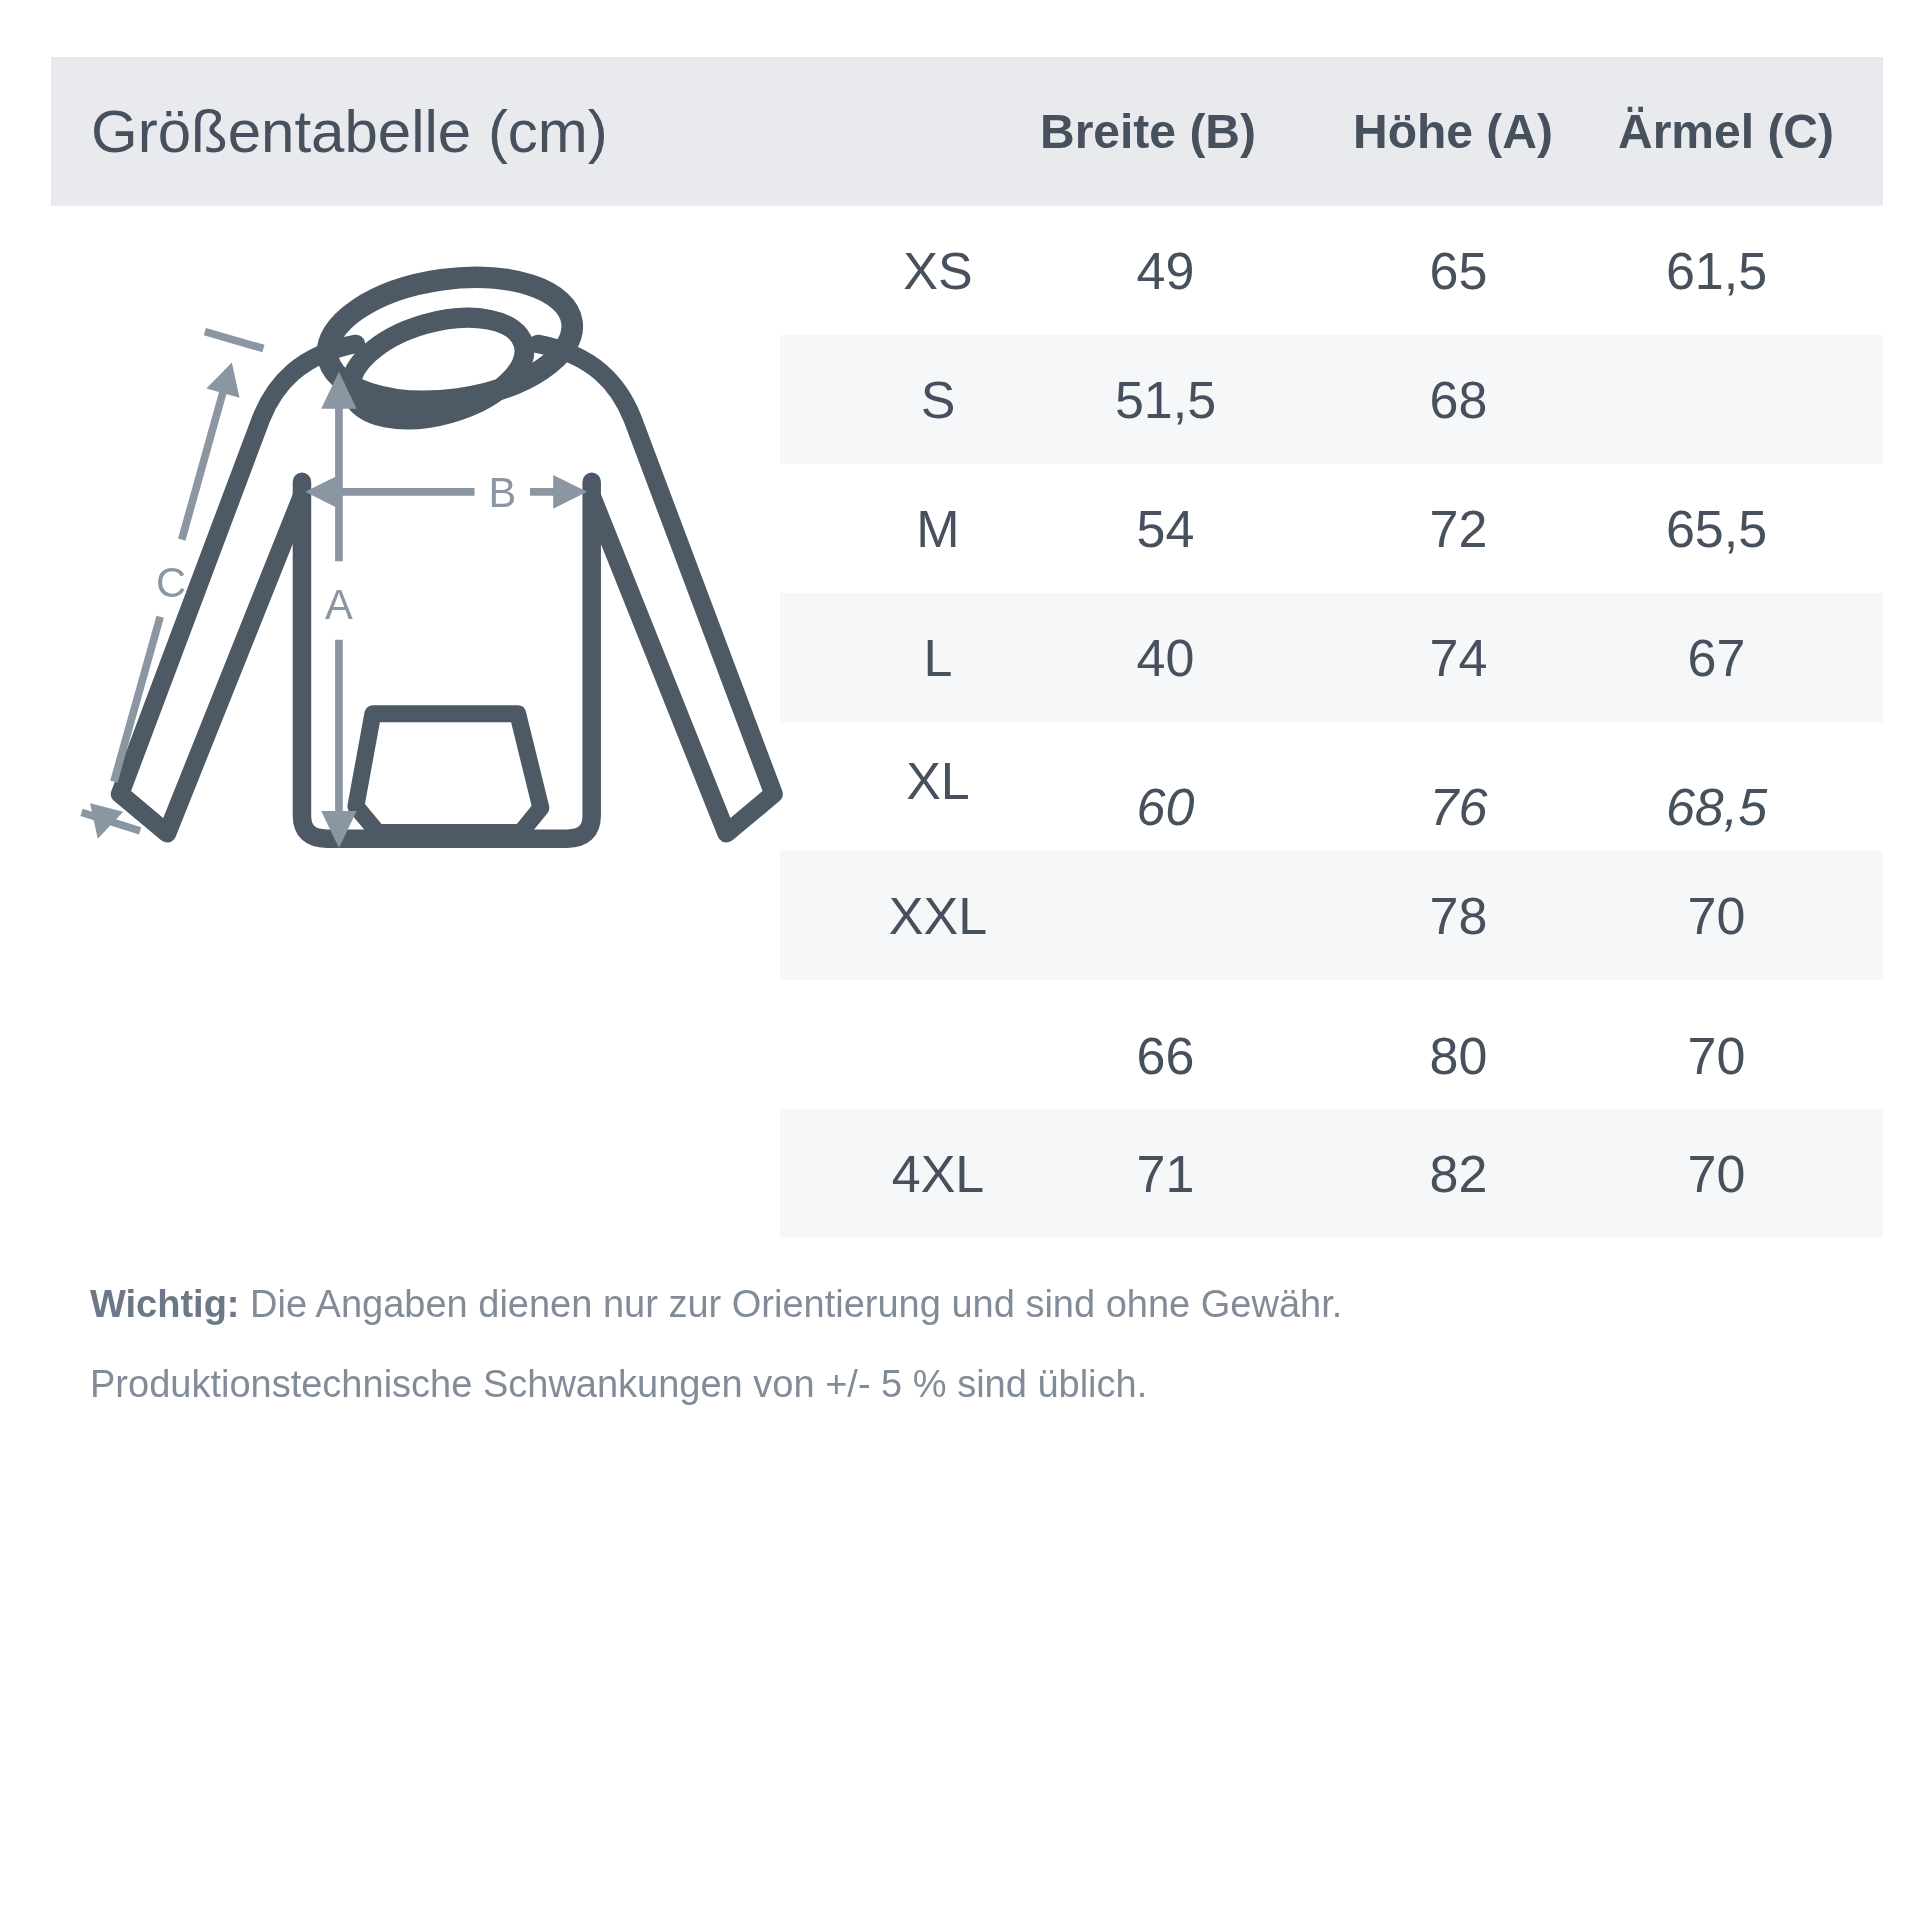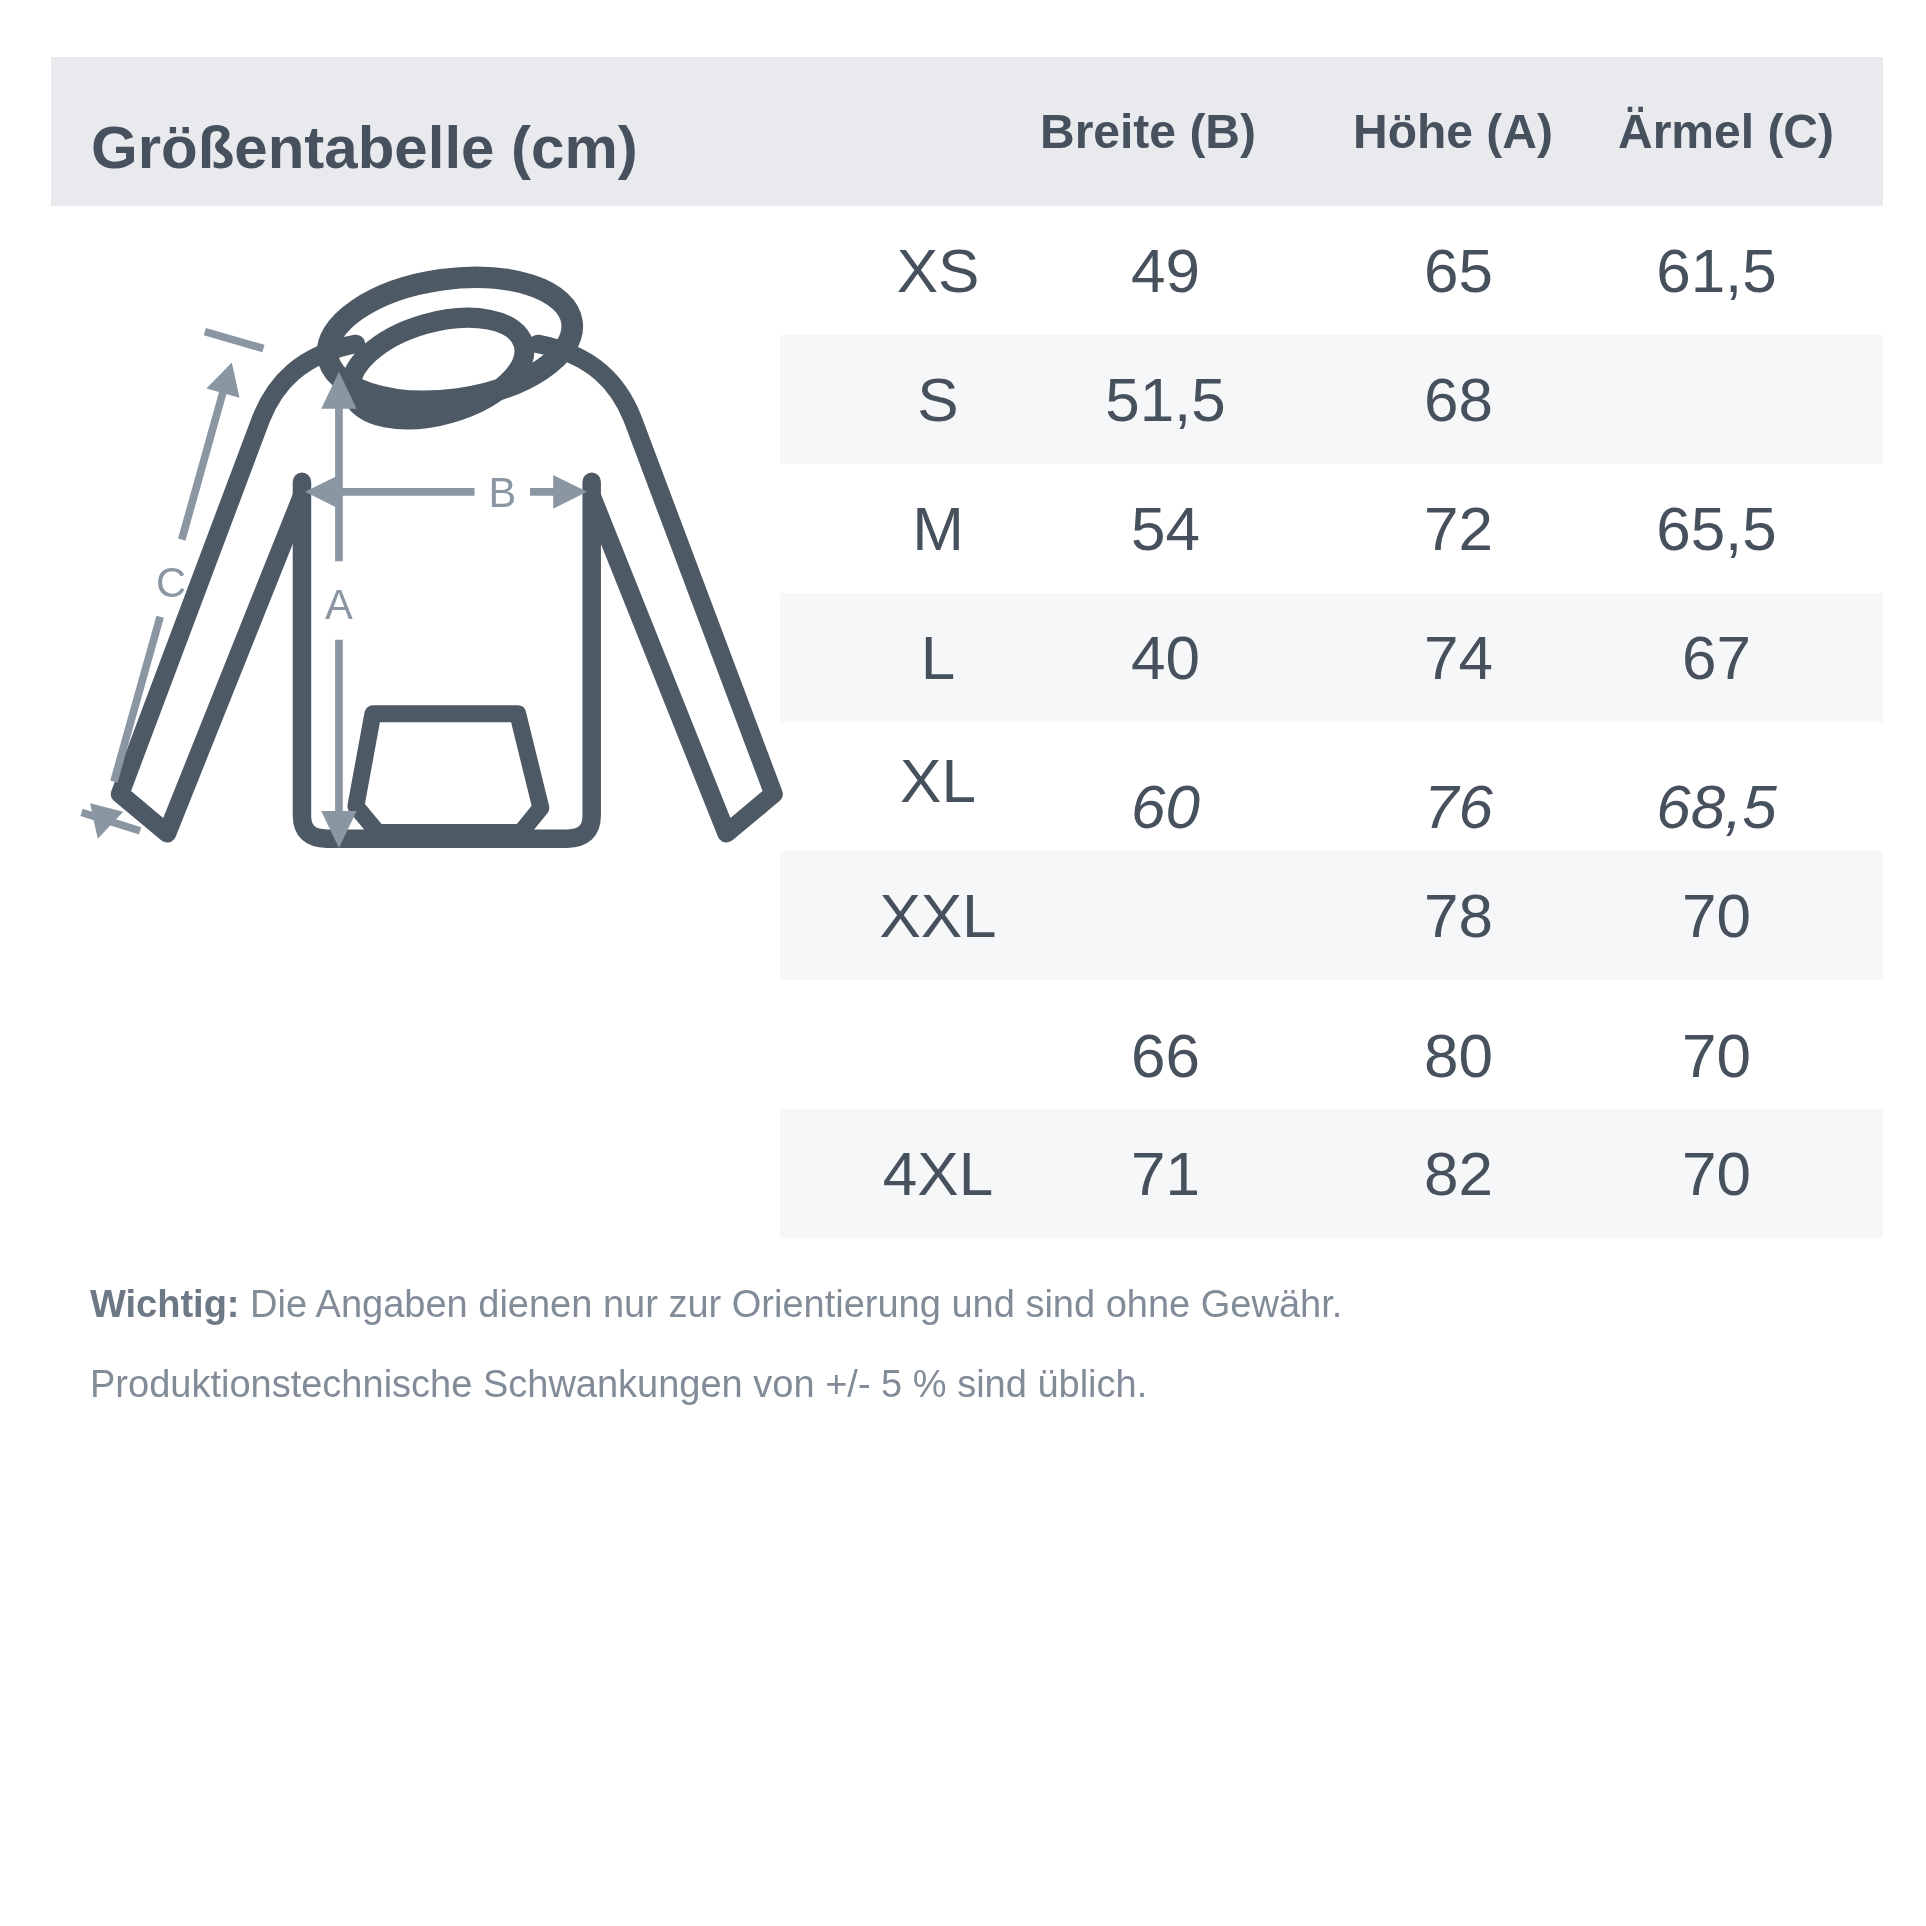--- a/index.html
+++ b/index.html
@@ -17,23 +17,23 @@
   #canvas{
     position:relative;width:1926px;height:1926px;
     background:var(--page-bg);overflow:hidden;
   }
   
   .header-band{
     position:absolute;left:51px;top:57px;width:1832px;height:149px;
     background:var(--header-bg);
   }
   .header-title{
-    position:absolute;left:40px;top:16px;height:100%;
+    position:absolute;left:40px;top:0;height:100%;
     display:flex;align-items:center;
-    font-size:60px;font-weight:bold;color:var(--text-dark);
+    font-size:60px;font-weight:normal;color:var(--text-dark);
     white-space:nowrap;
   }
   .header-col{
     position:absolute;top:0;height:100%;width:324px;
     display:flex;align-items:center;justify-content:center;
     font-size:48px;font-weight:bold;color:var(--text-dark);
     white-space:nowrap;
   }
   .header-col.col-b{left:935px;}
   .header-col.col-h{left:1240px;}
@@ -42,21 +42,21 @@
   .size-table{
     position:absolute;left:780px;top:206px;width:1103px;
   }
   .trow{
     position:relative;width:100%;height:129px;
   }
   .trow.striped{background:var(--stripe-bg);}
   .cell{
     position:absolute;top:0;height:100%;
     display:flex;align-items:center;justify-content:center;
-    font-size:62px;color:var(--text-dark);white-space:nowrap;
+    font-size:52px;color:var(--text-dark);white-space:nowrap;
   }
   .cell-size{left:0;width:316px;}
   .cell-b{left:270px;width:231px;}
   .cell-h{left:563px;width:231px;}
   .cell-c{left:821px;width:231px;}
   .row-xl .cell-val{transform:translateY(20px);font-style:italic;}
   .row-xl .cell-size{transform:translateY(-6.2px);}
   .row-3xl .cell-val{transform:translateY(10.8px);}
   
   .diagram-wrap{

